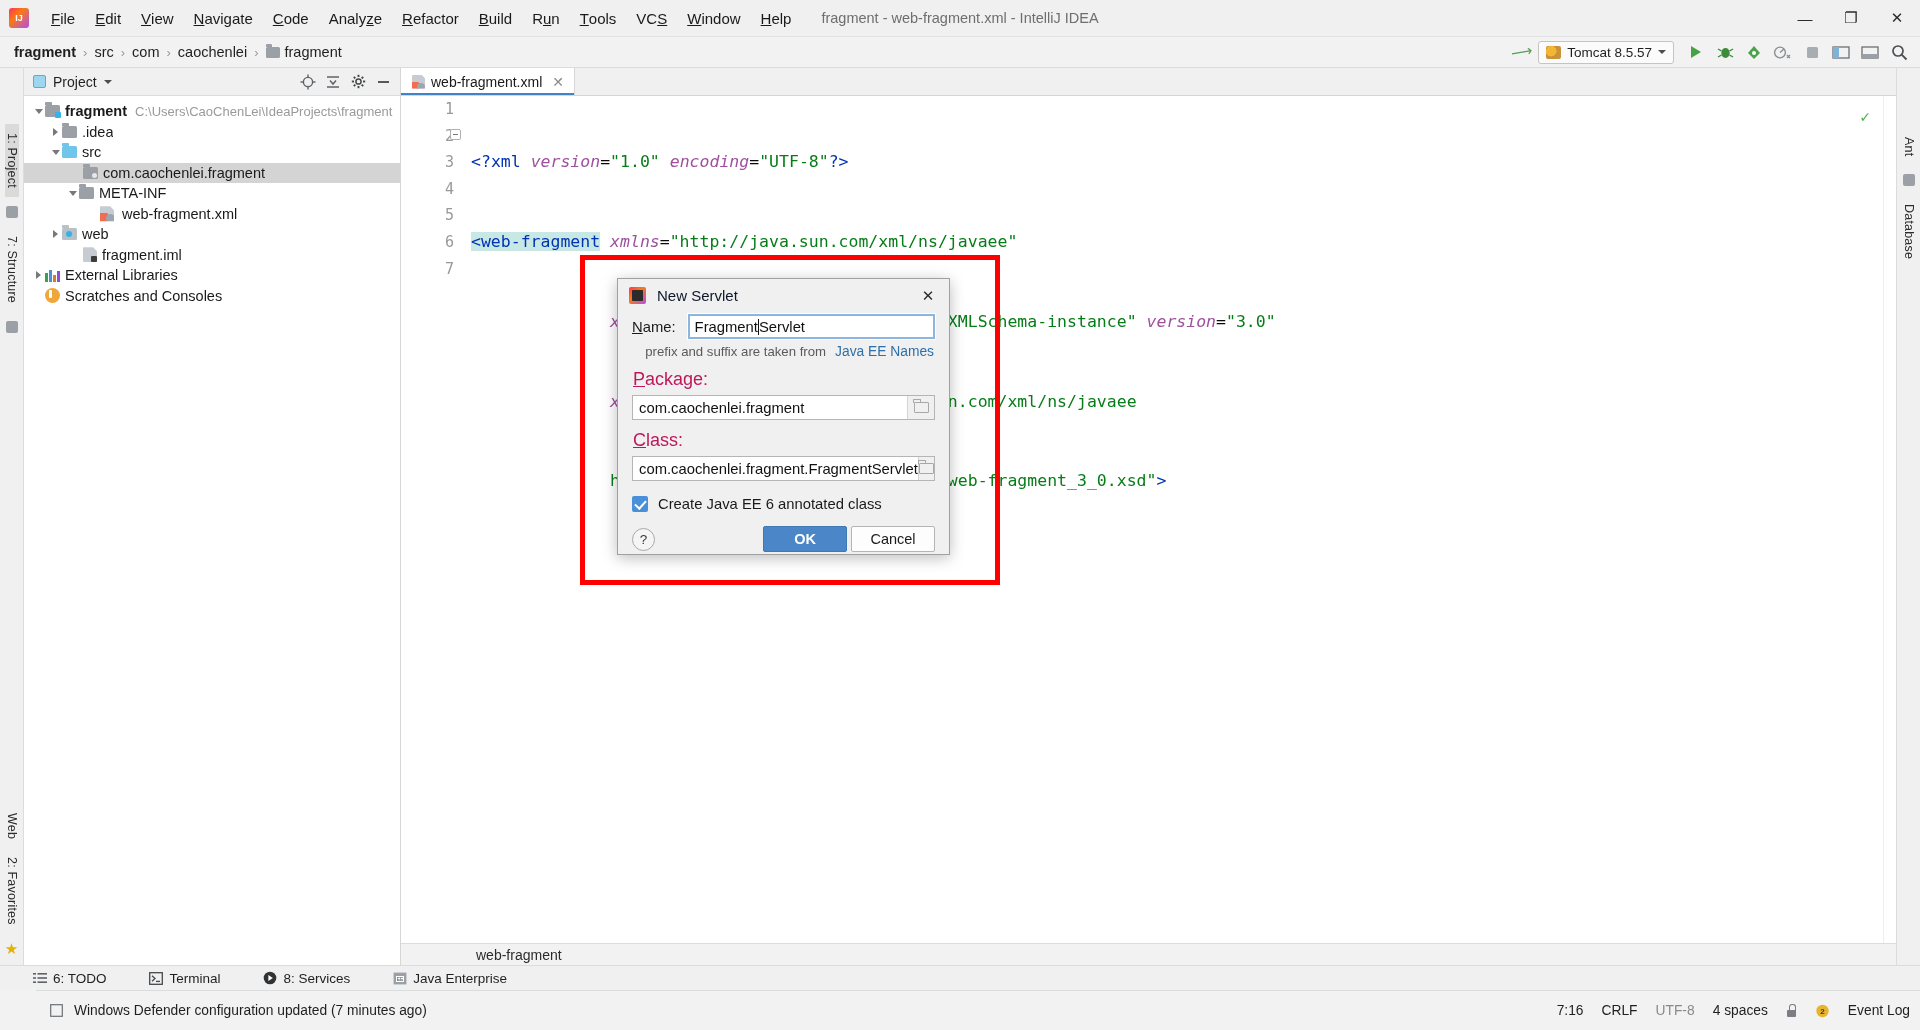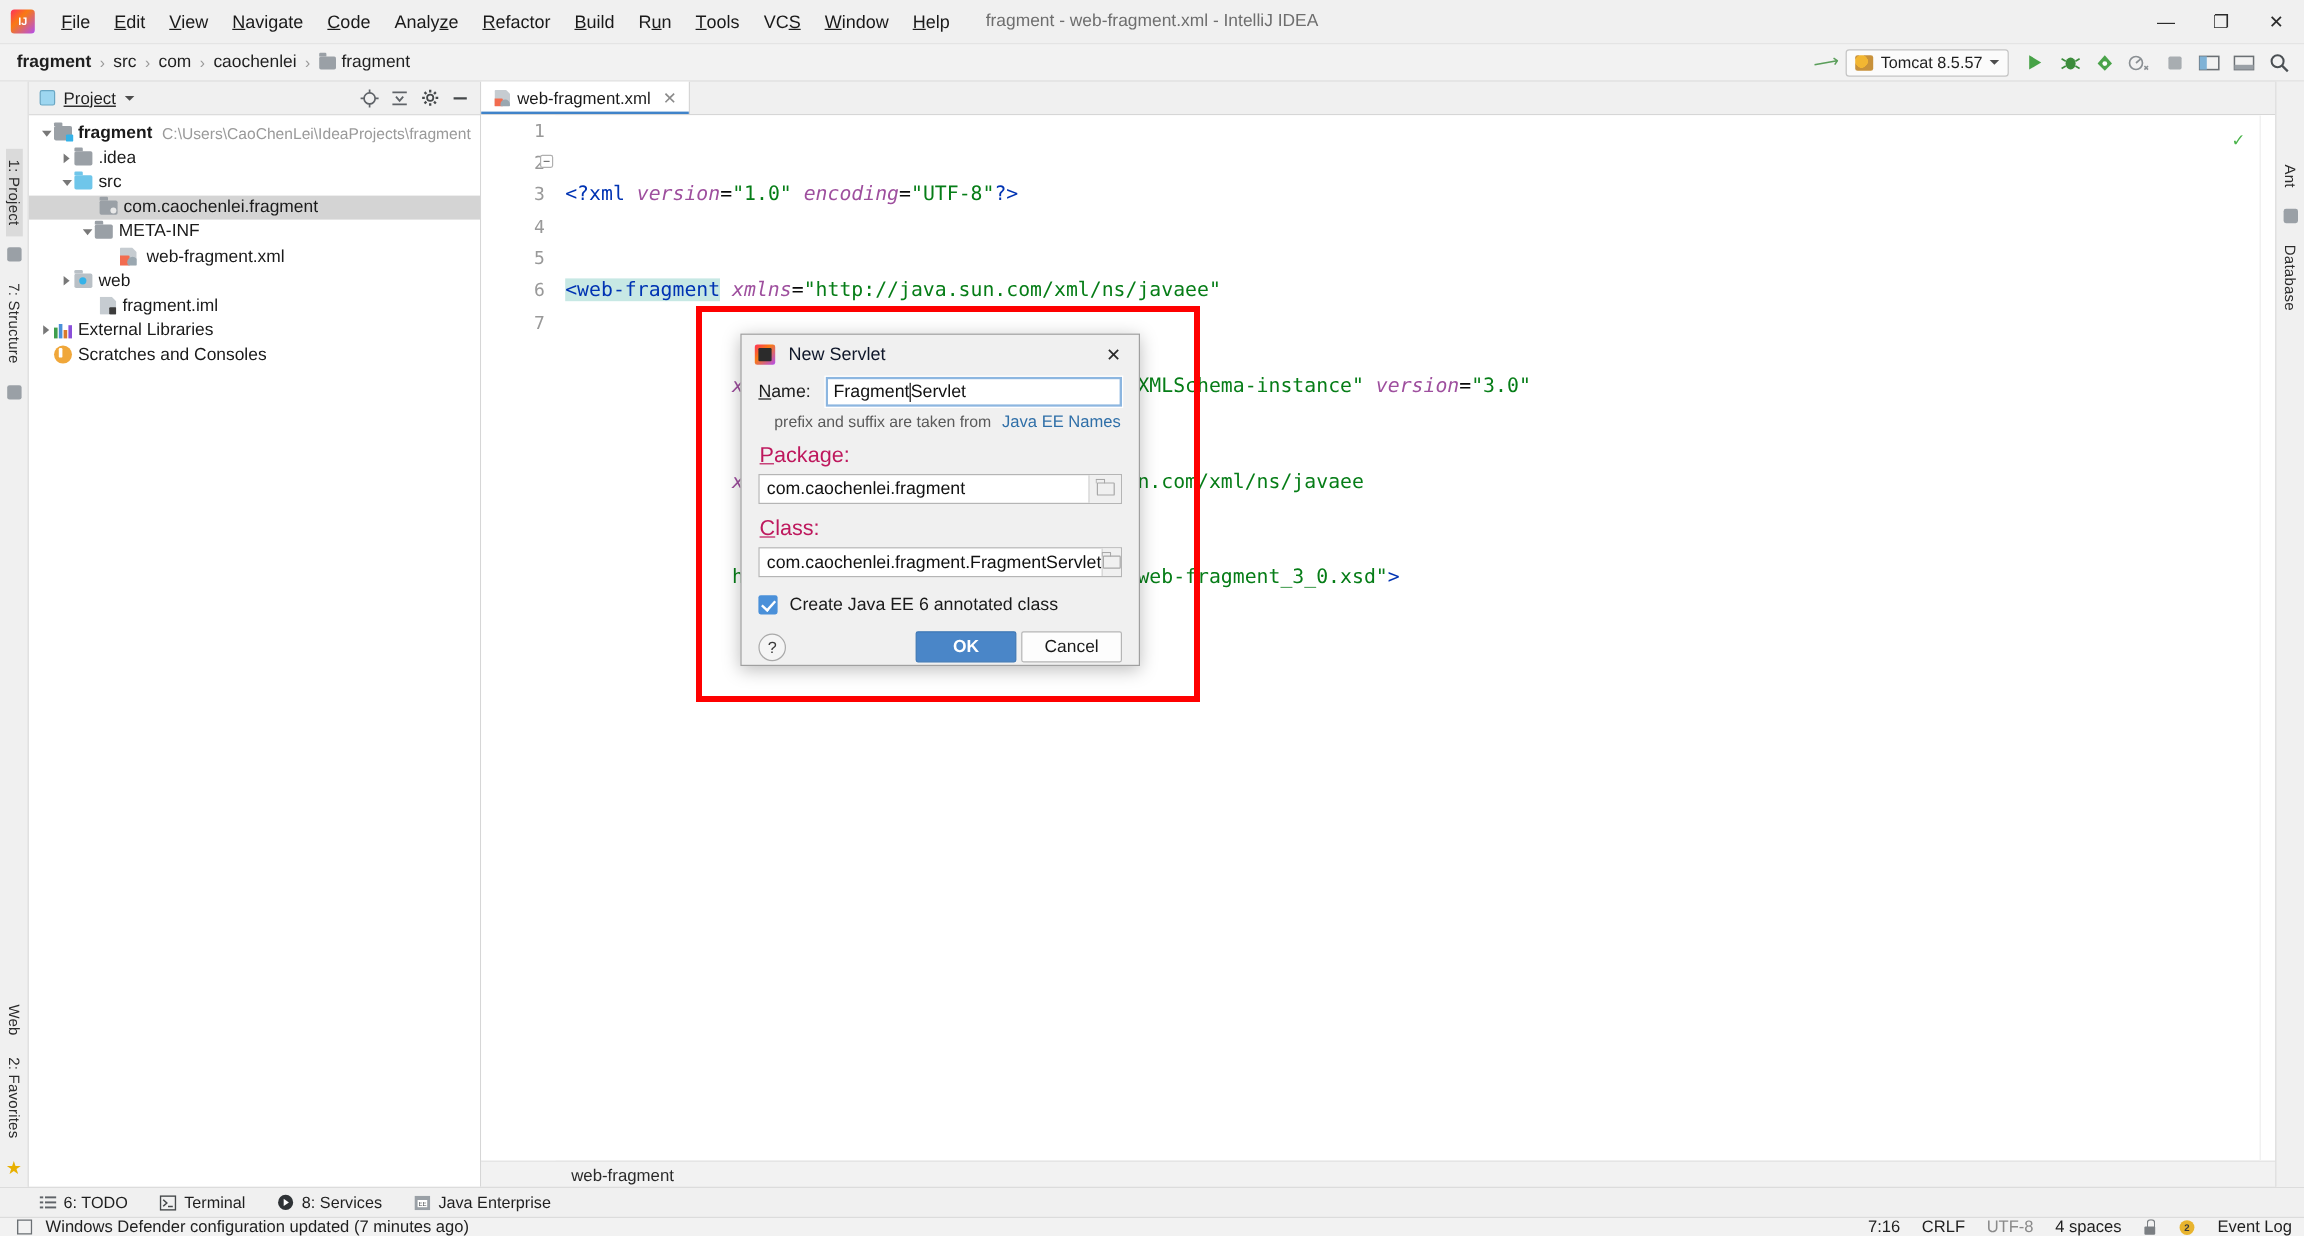--- a/index.html
+++ b/index.html
@@ -92,21 +92,21 @@
   .rail-sq { width: 12px; height: 12px; margin: 9px 0; background: #9aa0a6; border-radius: 2px; flex:none; }
   .rail-bottom { margin-top: auto; display: flex; flex-direction: column; align-items: center; padding-bottom: 7px; }
 
   
   .project {
     width: 377px; background: #fff; display: flex; flex-direction: column;
     border-right: 1px solid #d6d6d6; flex: none; min-width: 0;
   }
   .proj-head {
     height: 28px; background: #f0f0f0; display: flex; align-items: center;
-    padding: 0 6px 0 9px; border-bottom: 1px solid #dcdcdc; flex: none; gap: 7px; text-decoration: underline;
+    padding: 0 6px 0 9px; border-bottom: 1px solid #dcdcdc; flex: none; gap: 7px;
   }
   .proj-sq { width: 13px; height: 13px; background: #9dd6f0; border: 1px solid #6aa7c4; border-radius: 2px; flex:none; }
   .proj-title { font-size: 14px; color: #1f1f1f; }
   .proj-head .sp { margin-left: auto; display: flex; align-items: center; gap: 9px; padding-right: 3px; }
   .ph-ico { width: 16px; height: 16px; position: relative; color: #5f6368; font-size: 14px;
             display:flex; align-items:center; justify-content:center; }
 
   .tree { flex: 1; padding-top: 5px; overflow: hidden; font-size: 14.5px; color: #1a1a1a; }
   .trow { display: flex; align-items: center; height: 20.5px; white-space: nowrap; padding-right: 6px; }
   .trow.sel { background: #d4d4d4; }
@@ -178,29 +178,29 @@
 
   
   .editor-status {
     height: 22px; background: #f2f2f2; border-top: 1px solid #dcdcdc; display: flex;
     align-items: center; padding-left: 75px; font-size: 14px; color: #2b2b2b; flex: none;
   }
 
   
   .toolbar-bottom {
     height: 25px; background: #f0f0f0; border-top: 1px solid #dcdcdc; display: flex;
-    align-items: center; padding-left: 32px; gap: 26px; flex: none;
+    align-items: center; padding-left: 32px; gap: 42px; flex: none;
   }
   .twb { display: flex; align-items: center; gap: 6px; font-size: 13.5px; color: #1f1f1f; }
   .twb-ico { width: 15px; height: 14px; display:flex; align-items:center; justify-content:center; color:#45484a; font-size:12px; }
 
   
   .statusbar {
-    height: 16px; background: #f2f2f2; border-top: 1px solid #dcdcdc; display: flex;
-    align-items: center; padding: 0 10px 0 14px; font-size: 13.8px; color: #1f1f1f; flex: none; gap: 9px;
+    height: 40px; background: #f2f2f2; border-top: 1px solid #dcdcdc; display: flex;
+    align-items: center; padding: 0 10px 0 14px; font-size: 13.8px; color: #1f1f1f; flex: none; gap: 9px; margin-left: 36px;
   }
   .sb-right { margin-left: auto; display: flex; align-items: center; gap: 18px; }
   .sb-dim { color: #8a8a8a; }
   .sb-ico { width: 15px; height: 14px; }
   .lockico { width: 11px; height: 13px; position: relative; }
   .lockico::before { content:""; position:absolute; left:1px; bottom:0; width:9px; height:7px; background:#7b7f83; border-radius:1px; }
   .lockico::after { content:""; position:absolute; left:3px; top:0; width:5px; height:6px; border:1.5px solid #7b7f83; border-bottom:none; border-radius:3px 3px 0 0; }
 
   
   .balloon {

